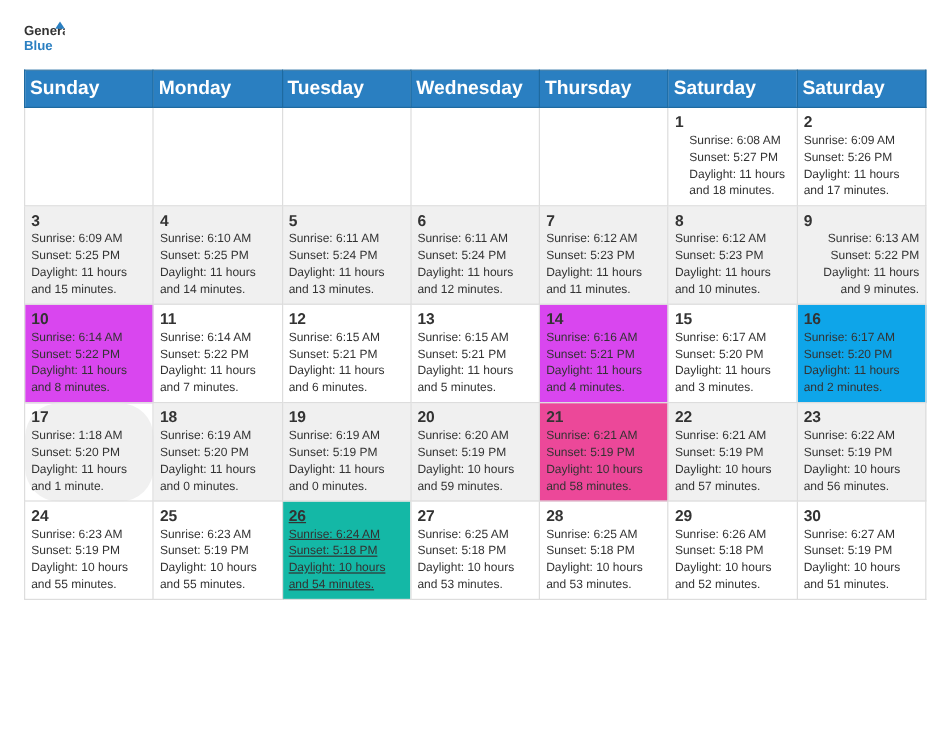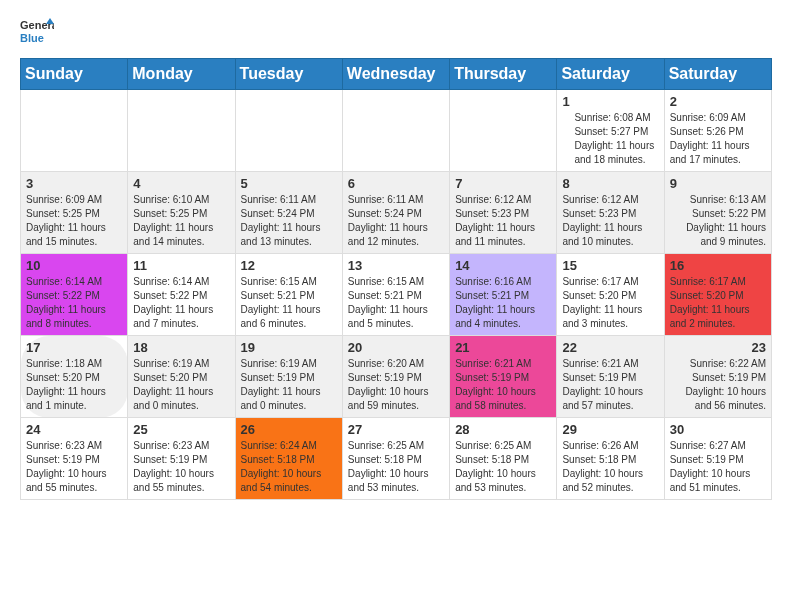--- a/index.html
+++ b/index.html
@@ -190,33 +190,33 @@
           <div class="day-detail" style="white-space: pre-line;">Sunrise: 6:15 AM
 Sunset: 5:21 PM
 Daylight: 11 hours and 6 minutes.</div>
         </td>
         <td style="background-color: rgb(255, 255, 255);">
           <span class="day-number">13</span>
           <div class="day-detail" style="white-space: pre-line;">Sunrise: 6:15 AM
 Sunset: 5:21 PM
 Daylight: 11 hours and 5 minutes.</div>
         </td>
-        <td style="background-color: #c4b5fd;">
+        <td style="background-color: #d946ef;">
           <span class="day-number">14</span>
           <div class="day-detail" style="white-space: pre-line;">Sunrise: 6:16 AM
 Sunset: 5:21 PM
 Daylight: 11 hours and 4 minutes.</div>
         </td>
         <td style="background-color: rgb(255, 255, 255);">
           <span class="day-number">15</span>
           <div class="day-detail" style="white-space: pre-line;">Sunrise: 6:17 AM
 Sunset: 5:20 PM
 Daylight: 11 hours and 3 minutes.</div>
         </td>
-        <td style="background-color: #ef4444; margin-top: 40px;">
+        <td style="background-color: #0ea5e9; margin-top: 40px;">
           <span class="day-number">16</span>
           <div class="day-detail" style="white-space: pre-line;">Sunrise: 6:17 AM
 Sunset: 5:20 PM
 Daylight: 11 hours and 2 minutes.</div>
         </td>
       </tr>
       <tr>
         <td style="background-color: rgb(240, 240, 240); border-radius: 28px;">
           <span class="day-number">17</span>
           <div class="day-detail" style="white-space: pre-line;">Sunrise: 1:18 AM
@@ -246,41 +246,41 @@
           <div class="day-detail" style="white-space: pre-line;">Sunrise: 6:21 AM
 Sunset: 5:19 PM
 Daylight: 10 hours and 58 minutes.</div>
         </td>
         <td style="background-color: rgb(240, 240, 240);">
           <span class="day-number">22</span>
           <div class="day-detail" style="white-space: pre-line;">Sunrise: 6:21 AM
 Sunset: 5:19 PM
 Daylight: 10 hours and 57 minutes.</div>
         </td>
-        <td style="background-color: rgb(240, 240, 240); text-align: right;">
+        <td style="background-color: rgb(240, 240, 240);">
           <span class="day-number">23</span>
           <div class="day-detail" style="white-space: pre-line;">Sunrise: 6:22 AM
 Sunset: 5:19 PM
 Daylight: 10 hours and 56 minutes.</div>
         </td>
       </tr>
       <tr>
         <td style="background-color: rgb(255, 255, 255);">
           <span class="day-number">24</span>
           <div class="day-detail" style="white-space: pre-line;">Sunrise: 6:23 AM
 Sunset: 5:19 PM
 Daylight: 10 hours and 55 minutes.</div>
         </td>
         <td style="background-color: rgb(255, 255, 255);">
           <span class="day-number">25</span>
           <div class="day-detail" style="white-space: pre-line;">Sunrise: 6:23 AM
 Sunset: 5:19 PM
 Daylight: 10 hours and 55 minutes.</div>
         </td>
-        <td style="background-color: #f97316;">
+        <td style="background-color: #14b8a6; text-decoration: underline;">
           <span class="day-number">26</span>
           <div class="day-detail" style="white-space: pre-line;">Sunrise: 6:24 AM
 Sunset: 5:18 PM
 Daylight: 10 hours and 54 minutes.</div>
         </td>
         <td style="background-color: rgb(255, 255, 255);">
           <span class="day-number">27</span>
           <div class="day-detail" style="white-space: pre-line;">Sunrise: 6:25 AM
 Sunset: 5:18 PM
 Daylight: 10 hours and 53 minutes.</div>

